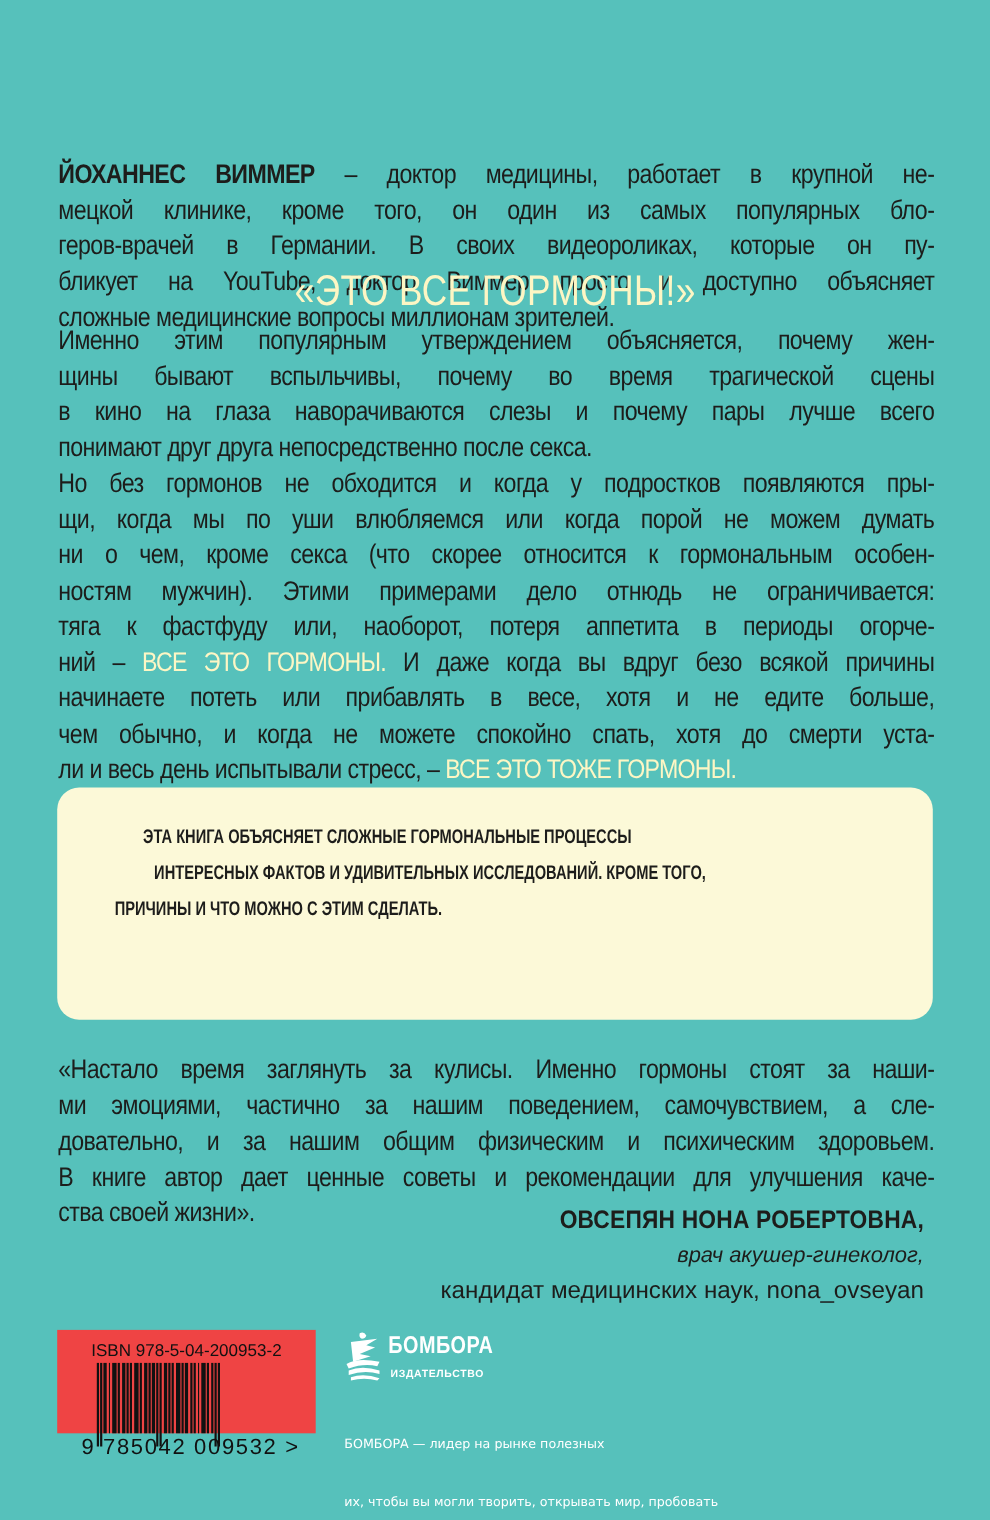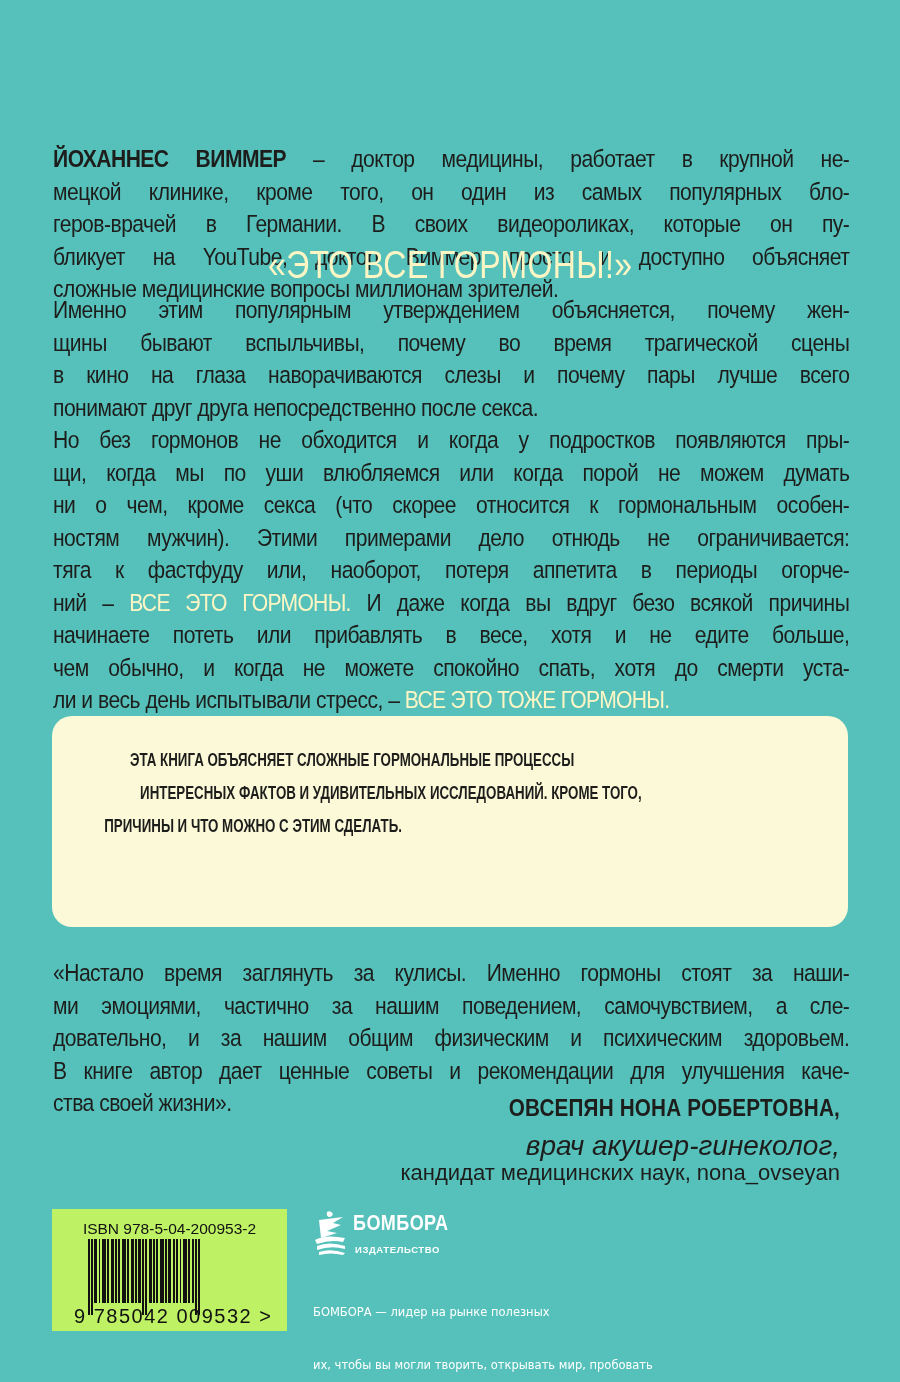--- a/index.html
+++ b/index.html
@@ -55,25 +55,25 @@
   }
   .box-text .line { display: block; white-space: nowrap; }
   .box-text .line span { display: inline-block; transform: scaleX(0.74); }
   #quote { top: 957px; }
   .sig {
     position: absolute; right: 60px; text-align: right;
     white-space: nowrap;
   }
   #sig-name { top: 1095px; font-weight: bold; font-size: 23px; letter-spacing: 0.2px; }
   #sig-name span { display: inline-block; transform: scaleX(0.9); transform-origin: right; }
-  #sig-role1 { top: 1130px; font-style: italic; font-size: 28px; }
+  #sig-role1 { top: 1130px; font-style: italic; font-size: 20px; }
   #sig-role2 { top: 1160px; font-size: 22px; }
   .barcode {
     position: absolute; left: 52px; top: 1209px;
-    width: 235px; height: 122px; background: #bef264;
+    width: 235px; height: 94px; background: #ef4444;
   }
   .isbn { position: absolute; top: 11px; left: 0; width: 235px; text-align: center; font-size: 15.5px; color: #111; }
   .bars { position: absolute; top: 30px; left: 36px; height: 70px; width: 164px; display: flex; align-items: flex-start; }
   .bars i { display: block; height: 64px; background: #111; margin-right: 1.6px; }
   .bars i.g { height: 76px; }
   .ean { position: absolute; top: 96px; left: 22px; font-size: 20px; letter-spacing: 1.5px; color: #111; white-space: nowrap; }
   .logo { position: absolute; left: 313px; top: 1210px; width: 160px; height: 50px; }
   .logo-name { position: absolute; left: 40px; top: 0px; font-size: 22px; font-weight: bold; color: #ffffff; letter-spacing: 0.5px; }
   .logo-name span { display:inline-block; transform: scaleX(0.82); transform-origin: left; }
   .logo-sub { position: absolute; left: 42px; top: 34px; font-size: 9.5px; font-weight: bold; color: #ffffff; letter-spacing: 0.6px; }

